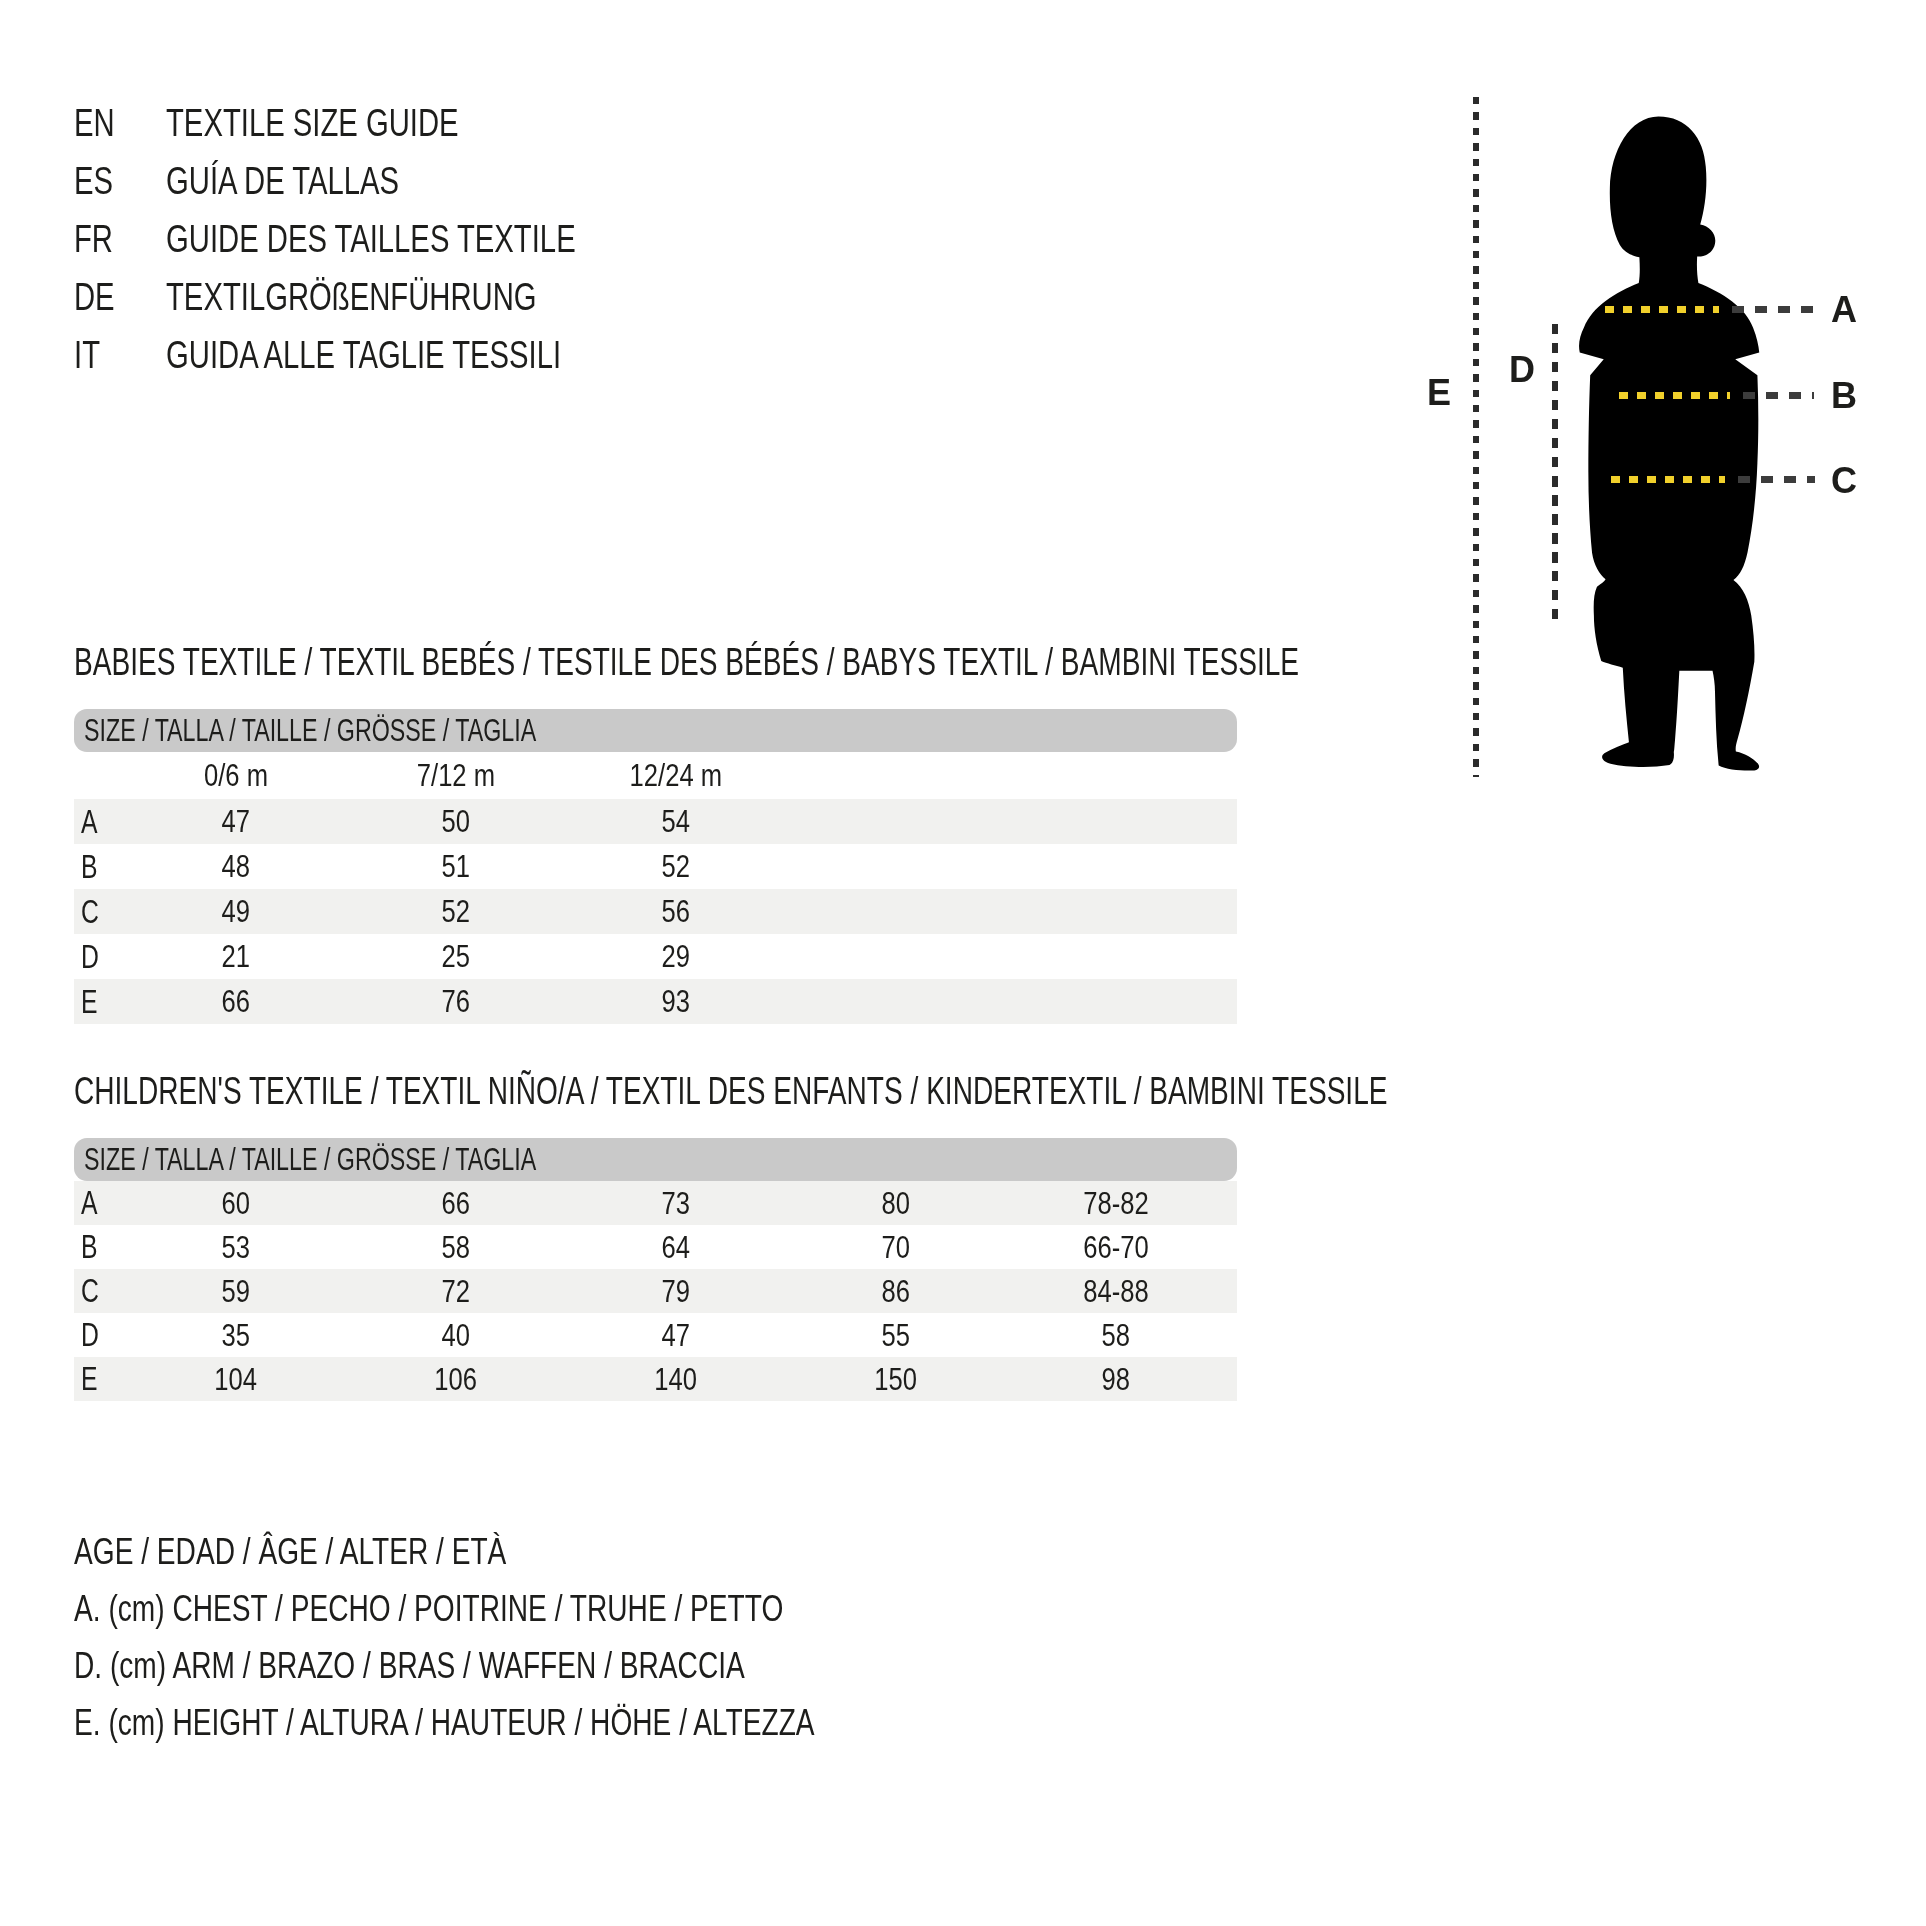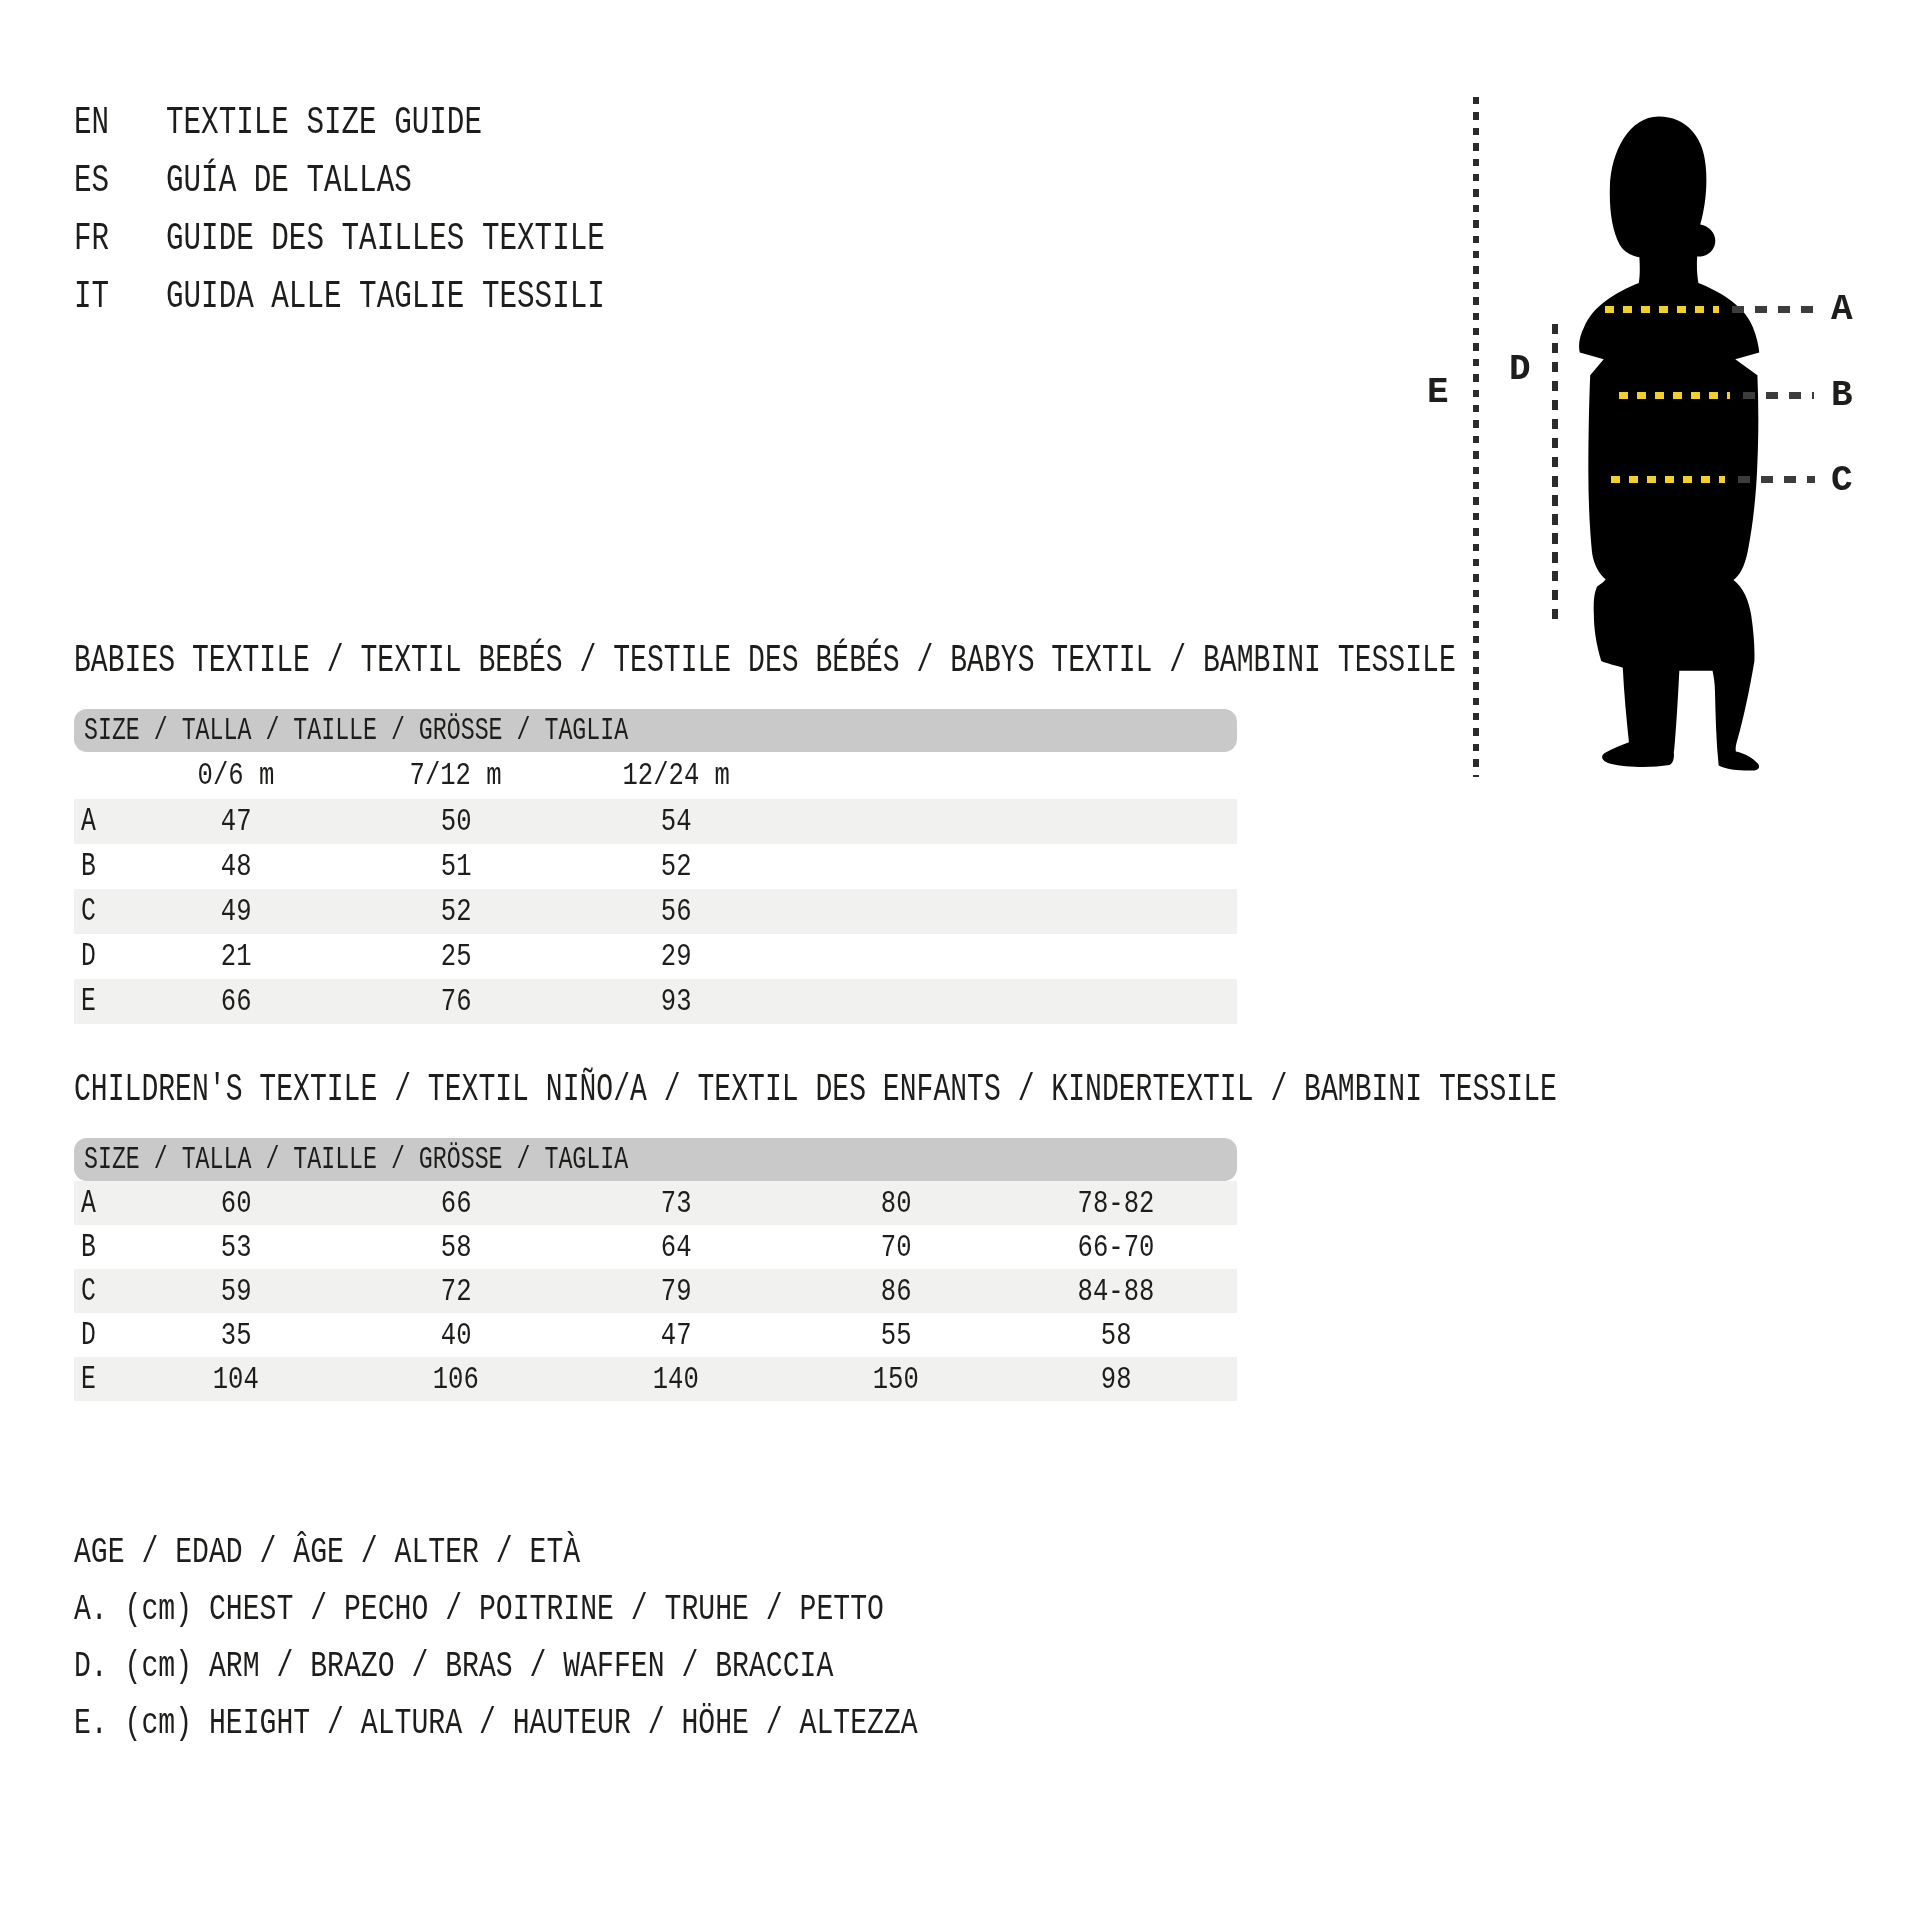--- a/index.html
+++ b/index.html
@@ -1,17 +1,17 @@
 <!DOCTYPE html>
 <html style="font-size:10px"><head>
 <meta charset="utf-8">
 <style>
   html,body{margin:0;padding:0;background:#fff;}
   .page{position:relative;width:1926px;height:1926px;background:#ffffff;
-        font-family:Liberation Mono, monospace;color:#1d1d1b;overflow:hidden;}
+        font-family:Liberation Sans, sans-serif;color:#1d1d1b;overflow:hidden;}
 
   
   .lang-block{position:absolute;left:74px;top:94px;}
   .lang-row{height:58px;display:flex;align-items:center;white-space:nowrap;}
   .lang-code{display:inline-block;width:92px;font-size:39px;transform:scaleX(.75);
              transform-origin:left center;}
   .lang-title{display:inline-block;font-size:39px;transform:scaleX(.75);
               transform-origin:left center;}
 
   
@@ -81,20 +81,24 @@
       <span class="lang-code">EN</span>
       <span class="lang-title">TEXTILE SIZE GUIDE</span>
     </div>
     <div class="lang-row">
       <span class="lang-code">ES</span>
       <span class="lang-title">GUÍA DE TALLAS</span>
     </div>
     <div class="lang-row">
       <span class="lang-code">FR</span>
       <span class="lang-title">GUIDE DES TAILLES TEXTILE</span>
+    </div>
+    <div class="lang-row">
+      <span class="lang-code">DE</span>
+      <span class="lang-title">TEXTILGRÖßENFÜHRUNG</span>
     </div>
     <div class="lang-row">
       <span class="lang-code">IT</span>
       <span class="lang-title">GUIDA ALLE TAGLIE TESSILI</span>
     </div>
   </div>
 
   <div class="figure">
     <div class="vline vline-e"></div>
     <div class="vline vline-d"></div>

